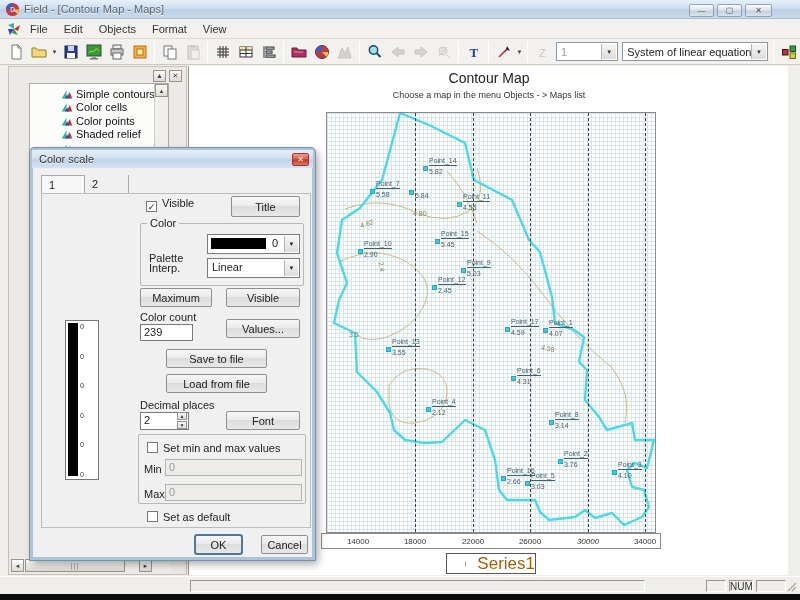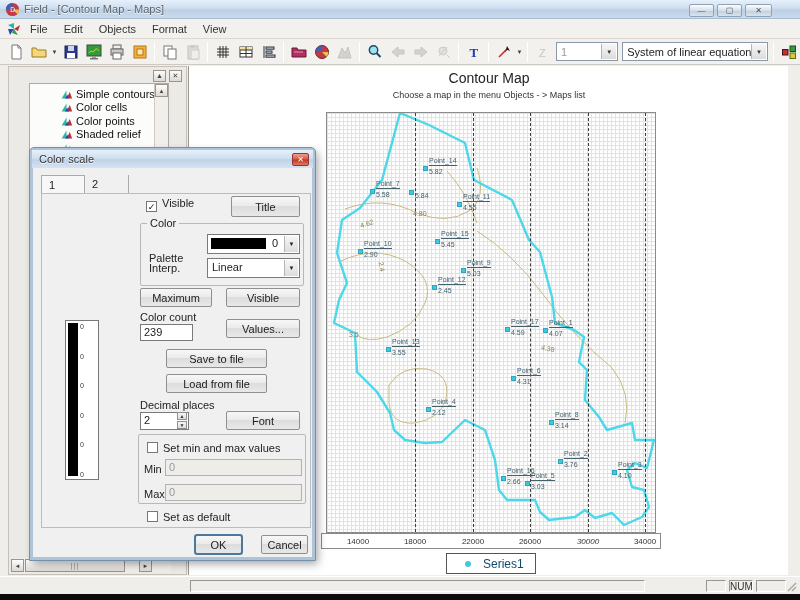--- a/index.html
+++ b/index.html
@@ -58,21 +58,21 @@
   #plot svg.overlay { position:absolute; left:0; top:0; width:330px; height:421px; }
   .map-point { position:absolute; width:5px; height:5px; background:#3ec9e0; border:1px solid #2aa8bf; }
   .pt-name { position:absolute; left:5px; top:-10px; font-size:7px; color:#44606c; border-bottom:1px solid #44606c; white-space:nowrap; line-height:8px; }
   .pt-val { position:absolute; left:5px; top:1px; font-size:7px; color:#44606c; white-space:nowrap; line-height:8px; }
   .ct-lbl { position:absolute; font-size:7px; color:#8a7d50; white-space:nowrap; }
   #axis-strip { position:absolute; left:132px; top:467px; width:340px; height:16px; border:1px solid #8a8a8a; background:#fff; }
   .x-tick { position:absolute; top:3px; font-size:8px; color:#333; transform:translateX(-50%); }
   #legend { position:absolute; left:257px; top:487px; width:90px; height:21px; border:1px solid #555; background:#fff;
     display:flex; align-items:center; }
   #legend .dot { width:6px; height:6px; border-radius:50%; background:#3ec9e0; margin:0 12px 0 18px; }
-  #legend .lbl { font-size:12px; color:#0c4a6e; }
+  #legend .lbl { font-size:17px; color:#a16207; }
 
   
   #statusbar { position:absolute; left:0; top:576px; width:800px; height:18px; background:#f0eeea; border-top:1px solid #fff; }
   .sb-panel { position:absolute; top:3px; height:12px; border:1px solid; border-color:#9a958d #fff #fff #9a958d; background:#f0eeea; font-size:10px; text-align:left; line-height:11px; color:#333; }
   #bottom-strip { position:absolute; left:0; top:594px; width:800px; height:6px; background:#0c0c0c; }
 
   
   #dialog { position:absolute; left:30px; top:148px; width:285px; height:412px;
     background:#f0f0f0; border:3px solid #aec2d8; outline:1px solid #7490ab; border-radius:4px 4px 0 0;
     box-shadow:3px 4px 9px rgba(0,0,0,.35); }

